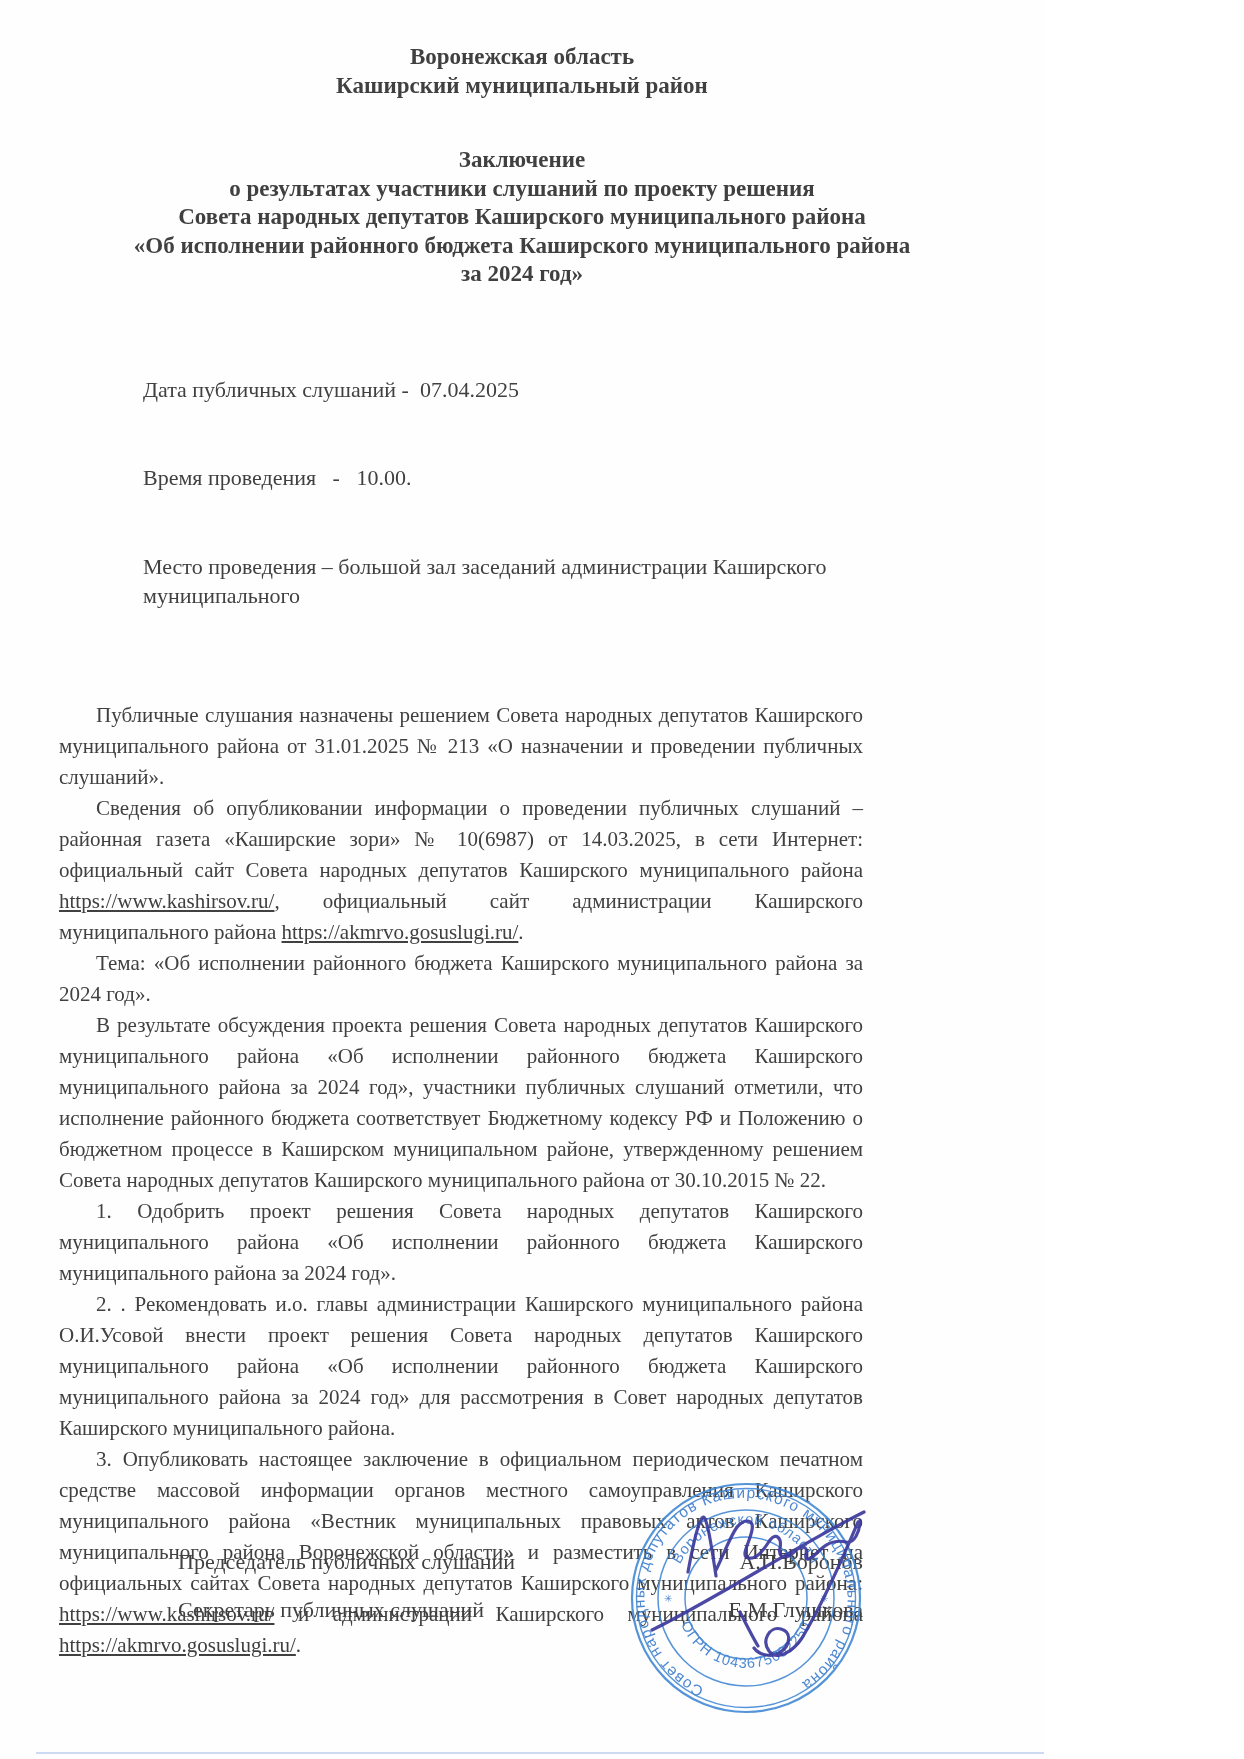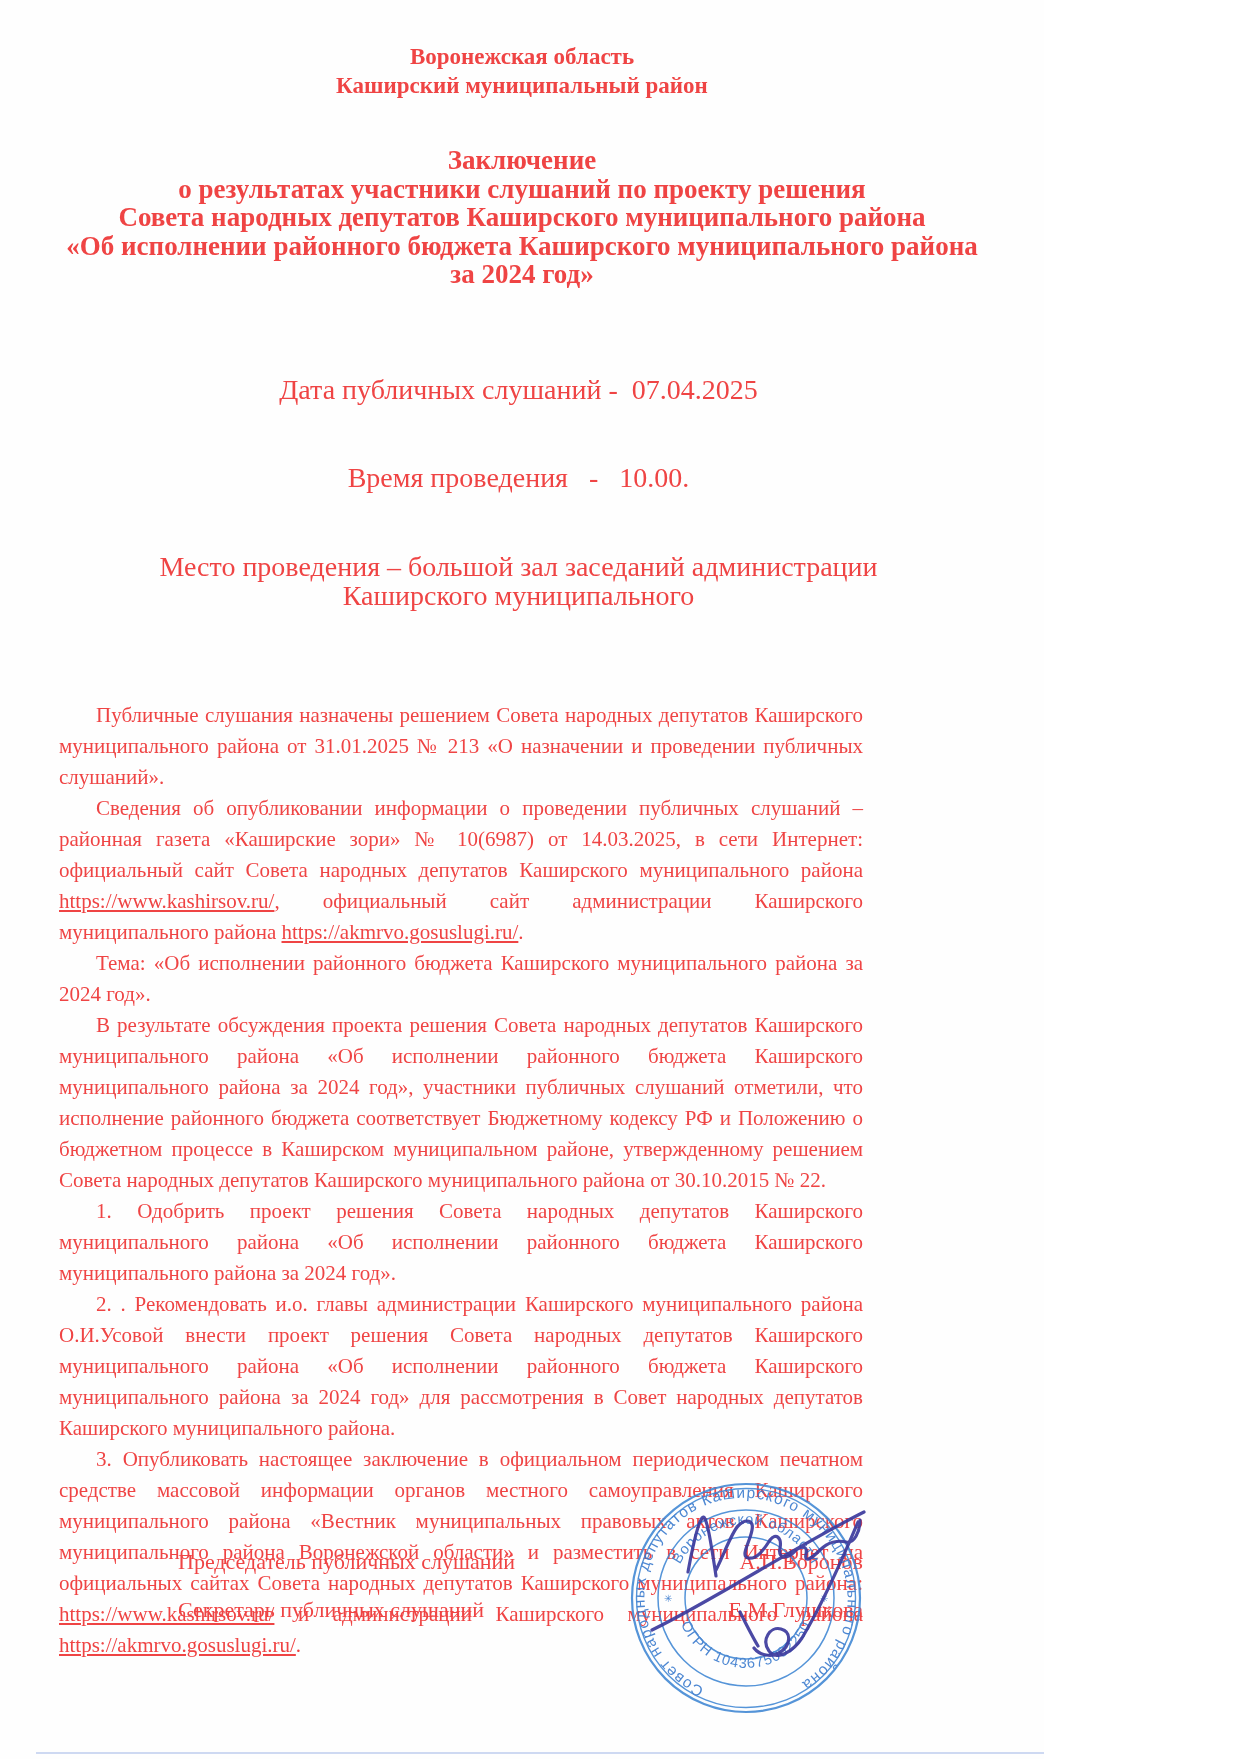--- a/index.html
+++ b/index.html
@@ -2,43 +2,42 @@
 <html><head>
 <meta charset="utf-8">
 <style>
   html, body { margin: 0; padding: 0; background: #ffffff; }
   .page {
     position: relative;
     width: 1044px;
     height: 1759px;
     background: #fefefe;
     font-family: "Liberation Serif", serif;
-    color: #ef4444;
+    color: #404040;
     overflow: hidden;
   }
   .header-block {
     padding-top: 42px;
     text-align: center;
     font-weight: bold;
     font-size: 23px;
     line-height: 29px;
   }
   .title-block {
     margin-top: 46px;
     text-align: center;
     font-weight: bold;
-    font-size: 27px;
+    font-size: 23px;
     line-height: 28.5px;
   }
   .meta-block {
     margin: 27px 150px 0 143px;
-    font-size: 28px;
+    font-size: 22px;
     line-height: 29.5px;
     white-space: pre-wrap;
-    text-align: center;
   }
   .meta-line-wrap { margin-left: 228px; }
   .paragraphs {
     margin: 30px 181px 0 59px;
     font-size: 21px;
     line-height: 31px;
     text-align: justify;
   }
   .para { margin: 0; text-indent: 37px; }
   .doc-link { text-decoration: underline; }

